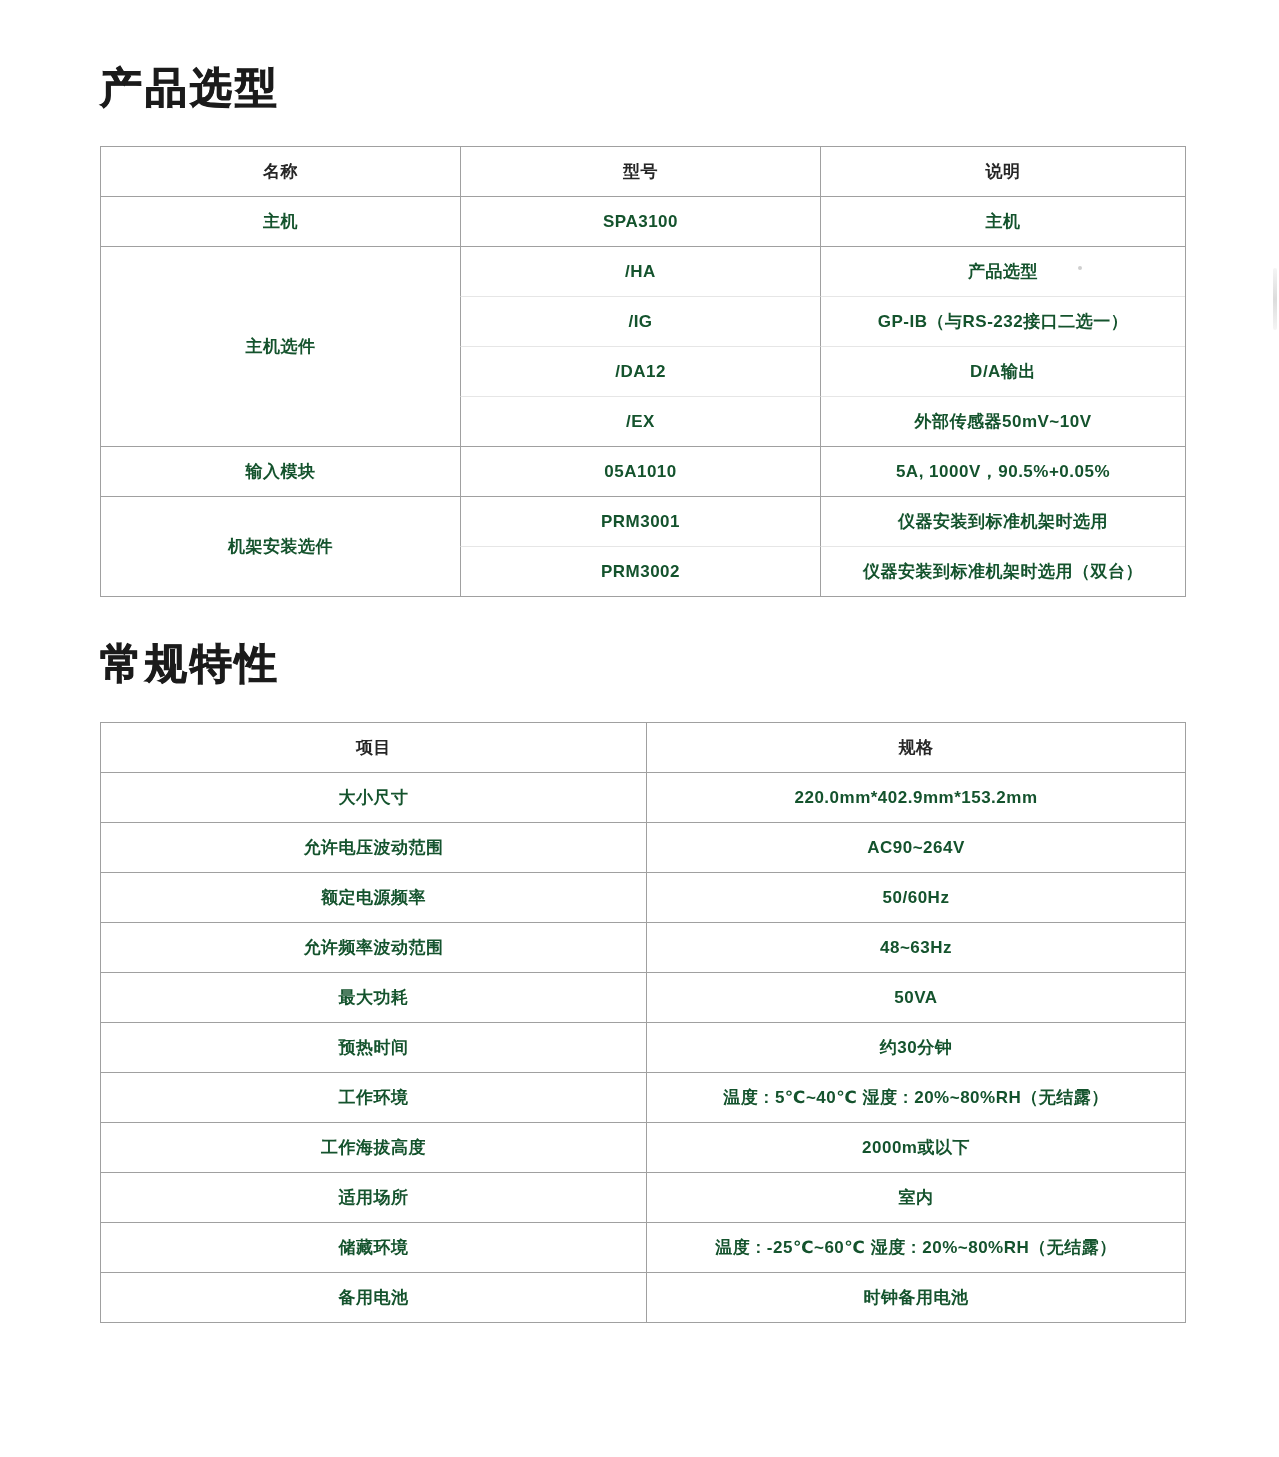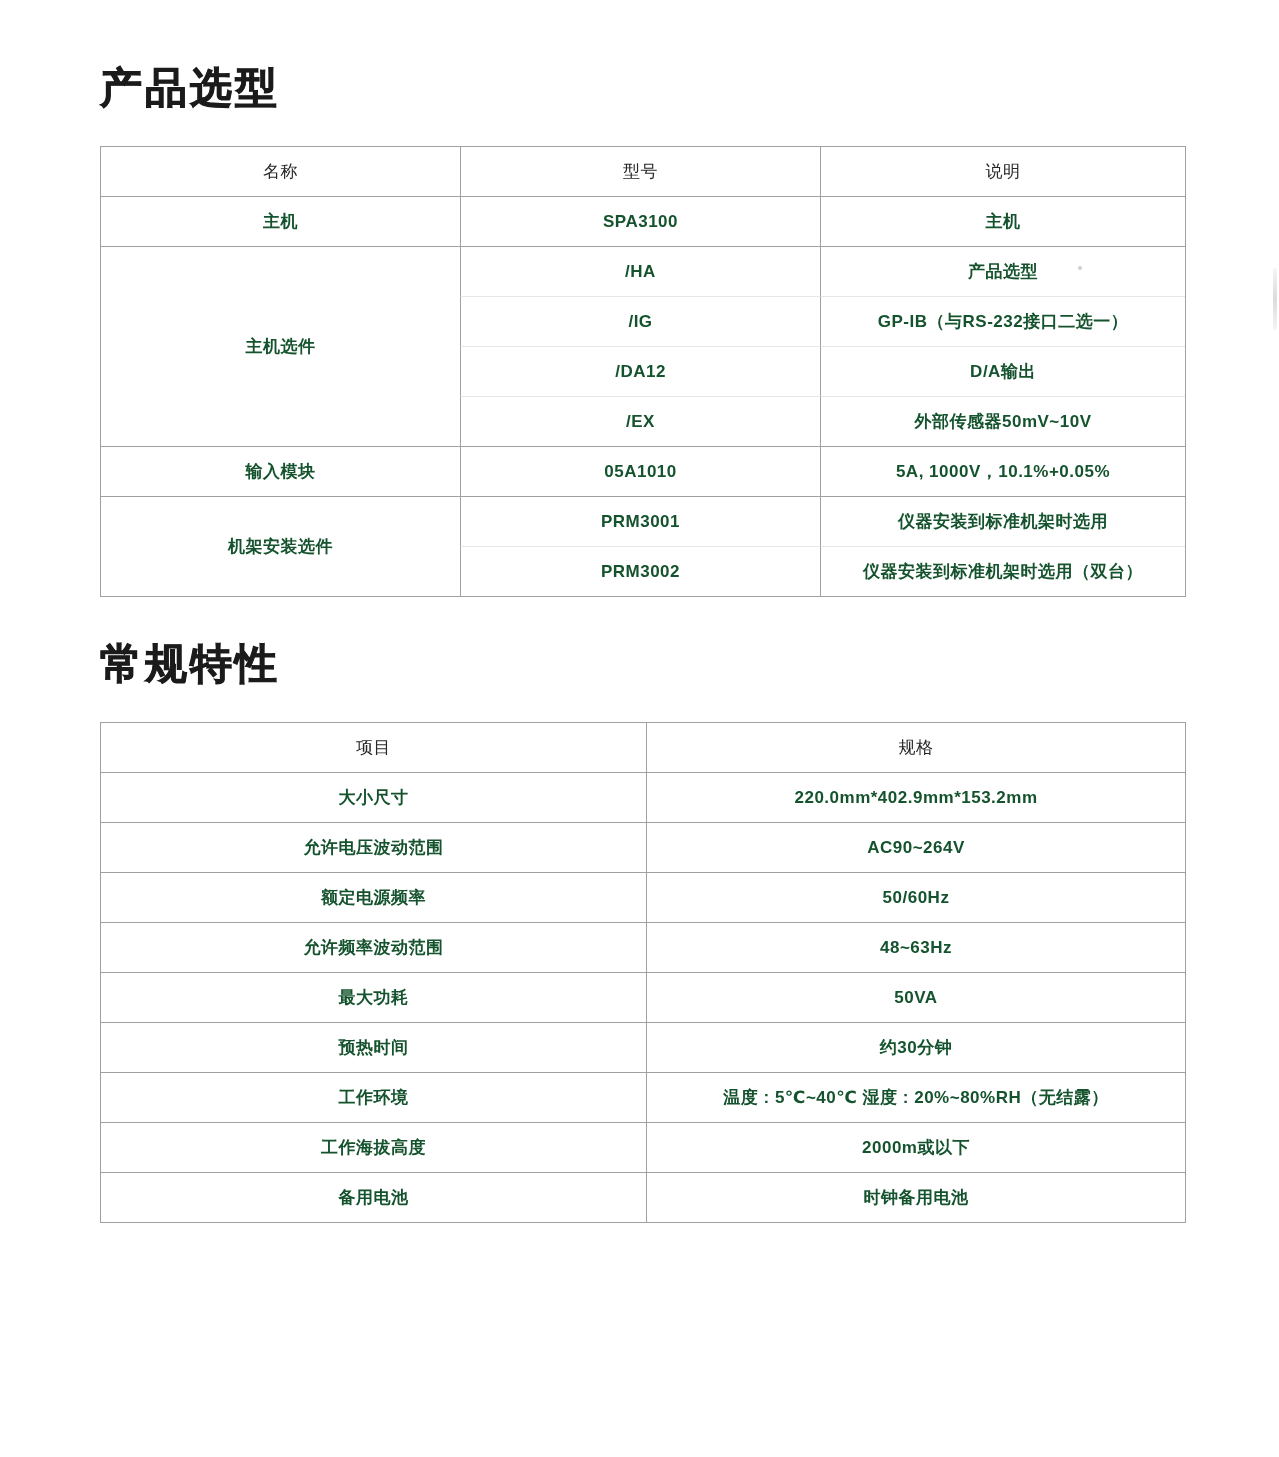--- a/index.html
+++ b/index.html
@@ -40,21 +40,21 @@
     box-sizing: border-box;
     height: 50px;
     padding: 0 10px;
     text-align: center;
     vertical-align: middle;
     font-size: 17px;
     font-weight: 600;
     color: #14532d;
     letter-spacing: 0.5px;
   }
-  table.tbl th { font-weight: 400; color: #262626; }
+  table.tbl th { font-weight: 700; color: #262626; }
   tr.faint > td { border-top-color: #e6e6e6; }
   .artifact {
     position: absolute;
     left: 1273px;
     top: 268px;
     width: 4px;
     height: 62px;
     background: linear-gradient(#f5f5f5, #dcdcdc, #f5f5f5);
     border-radius: 2px;
   }
@@ -105,21 +105,21 @@
         <td>D/A输出</td>
       </tr>
       <tr class="faint">
         <td>/EX</td>
         <td>外部传感器50mV~10V</td>
       </tr>
 
       <tr>
         <td>输入模块</td>
         <td>05A1010</td>
-        <td>5A, 1000V，10.1%+0.05%</td>
+        <td>5A, 1000V，90.5%+0.05%</td>
       </tr>
 
       <tr>
         <td rowspan="2">机架安装选件</td>
         <td>PRM3001</td>
         <td>仪器安装到标准机架时选用</td>
       </tr>
       <tr class="faint">
         <td>PRM3002</td>
         <td>仪器安装到标准机架时选用（双台）</td>
@@ -165,20 +165,28 @@
       </tr>
       <tr>
         <td>工作环境</td>
         <td>温度 : 5℃~40℃  湿度 : 20%~80%RH（无结露）</td>
       </tr>
       <tr>
         <td>工作海拔高度</td>
         <td>2000m或以下</td>
       </tr>
       <tr>
+        <td>适用场所</td>
+        <td>室内</td>
+      </tr>
+      <tr>
+        <td>储藏环境</td>
+        <td>温度 : -25℃~60℃  湿度 : 20%~80%RH（无结露）</td>
+      </tr>
+      <tr>
         <td>备用电池</td>
         <td>时钟备用电池</td>
       </tr>
     </tbody>
   </table>
 
   <div class="artifact"></div>
   <div class="speck" style="left:1078px; top:266px;"></div>
 
 </div>

